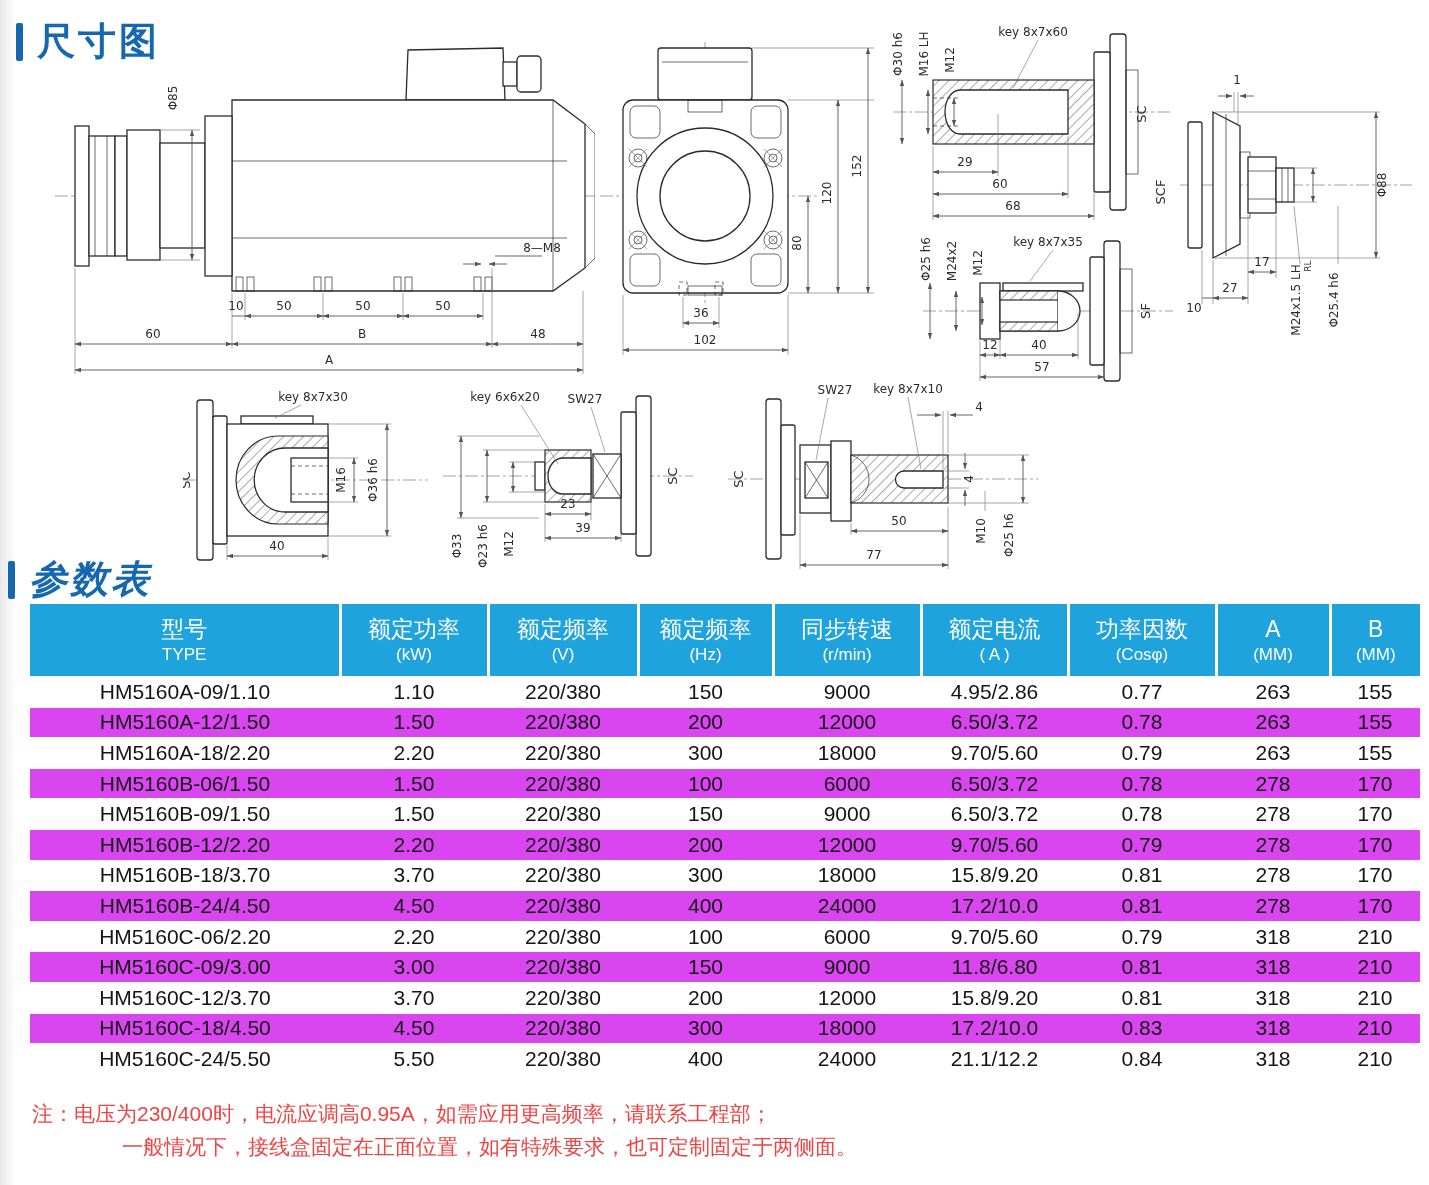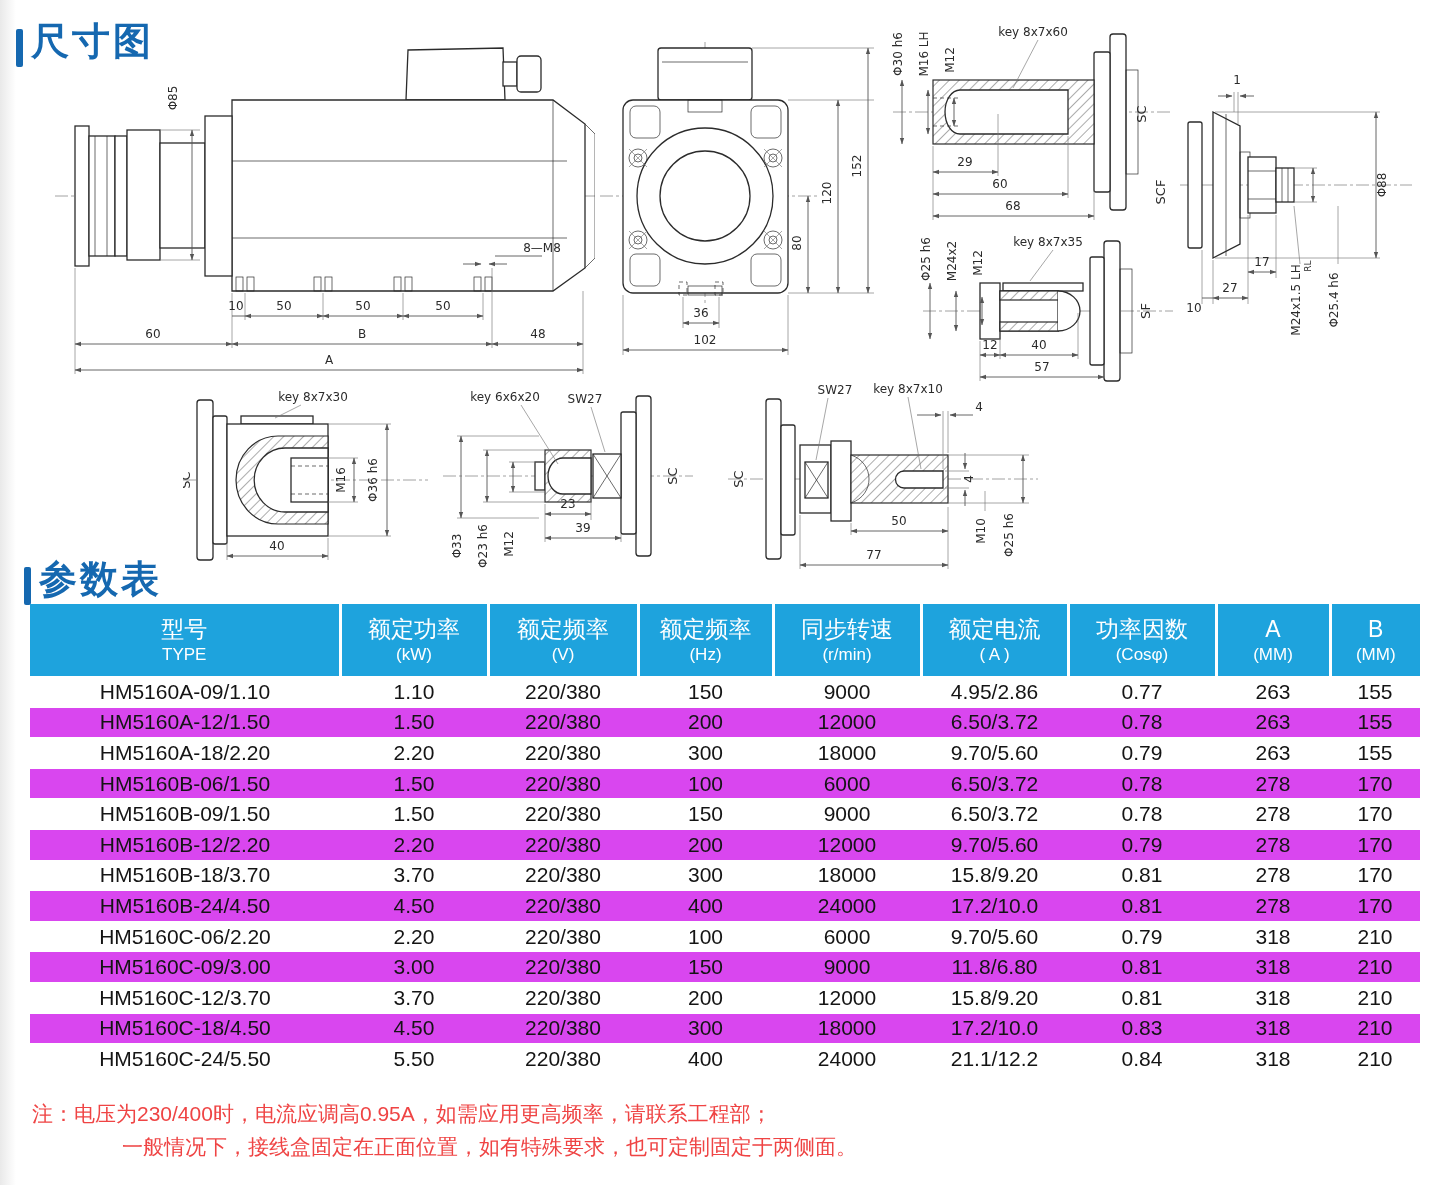--- a/index.html
+++ b/index.html
@@ -5,21 +5,21 @@
   html,body{margin:0;padding:0;}
   body{
     width:1429px;height:1185px;
     background:linear-gradient(to right,#e9e9e9 0,#ffffff 16px);
     font-family:"Liberation Sans",sans-serif;
     position:relative;overflow:hidden;
   }
   .page{position:absolute;left:0;top:0;width:1429px;height:1185px;}
 
   
-  .sec-title{position:absolute;display:flex;align-items:flex-end;gap:8px;}
+  .sec-title{position:absolute;display:flex;align-items:center;gap:14px;}
   .sec-bar{width:7px;height:38px;background:#1568b0;border-radius:2px;}
   .sec-text{font-size:38px;font-weight:bold;color:#1568b0;letter-spacing:3px;}
 
   
   .dw{position:absolute;}
   .part{fill:#ffffff;stroke:#2b2b2b;stroke-width:1.3;}
   .partH{fill:url(#h1);stroke:#2b2b2b;stroke-width:1.2;}
   .thin{stroke:#2b2b2b;stroke-width:0.7;fill:none;}
   .dash{stroke:#2b2b2b;stroke-width:0.7;fill:none;stroke-dasharray:4 3;}
   .dim{stroke:#555;stroke-width:0.9;fill:none;}
@@ -440,21 +440,21 @@
       <line class="ext" x1="225" y1="124" x2="225" y2="186"></line>
       <line class="ext" x1="77" y1="132" x2="77" y2="186"></line>
       <line class="dim" x1="128" y1="148" x2="225" y2="148" marker-start="url(#arr)" marker-end="url(#arr)"></line>
       <text class="lb" x="176" y="142" text-anchor="middle">50</text>
       <line class="dim" x1="77" y1="182" x2="225" y2="182" marker-start="url(#arr)" marker-end="url(#arr)"></line>
       <text class="lb" x="151" y="176" text-anchor="middle">77</text>
     </g>
     <text class="lbs" x="20" y="96" text-anchor="middle" transform="rotate(-90 20 96)">SC</text>
   </svg>
 
-  <div class="sec-title" style="left:24px;top:554px;">
+  <div class="sec-title" style="left:8px;top:554px;font-style:italic;">
     <div class="sec-bar"></div>
     <div class="sec-text">参数表</div>
   </div>
 
   <table class="spec-table">
     <colgroup>
       <col style="width:310px">
         <col style="width:148px">
         <col style="width:150px">
       <col style="width:135px">

